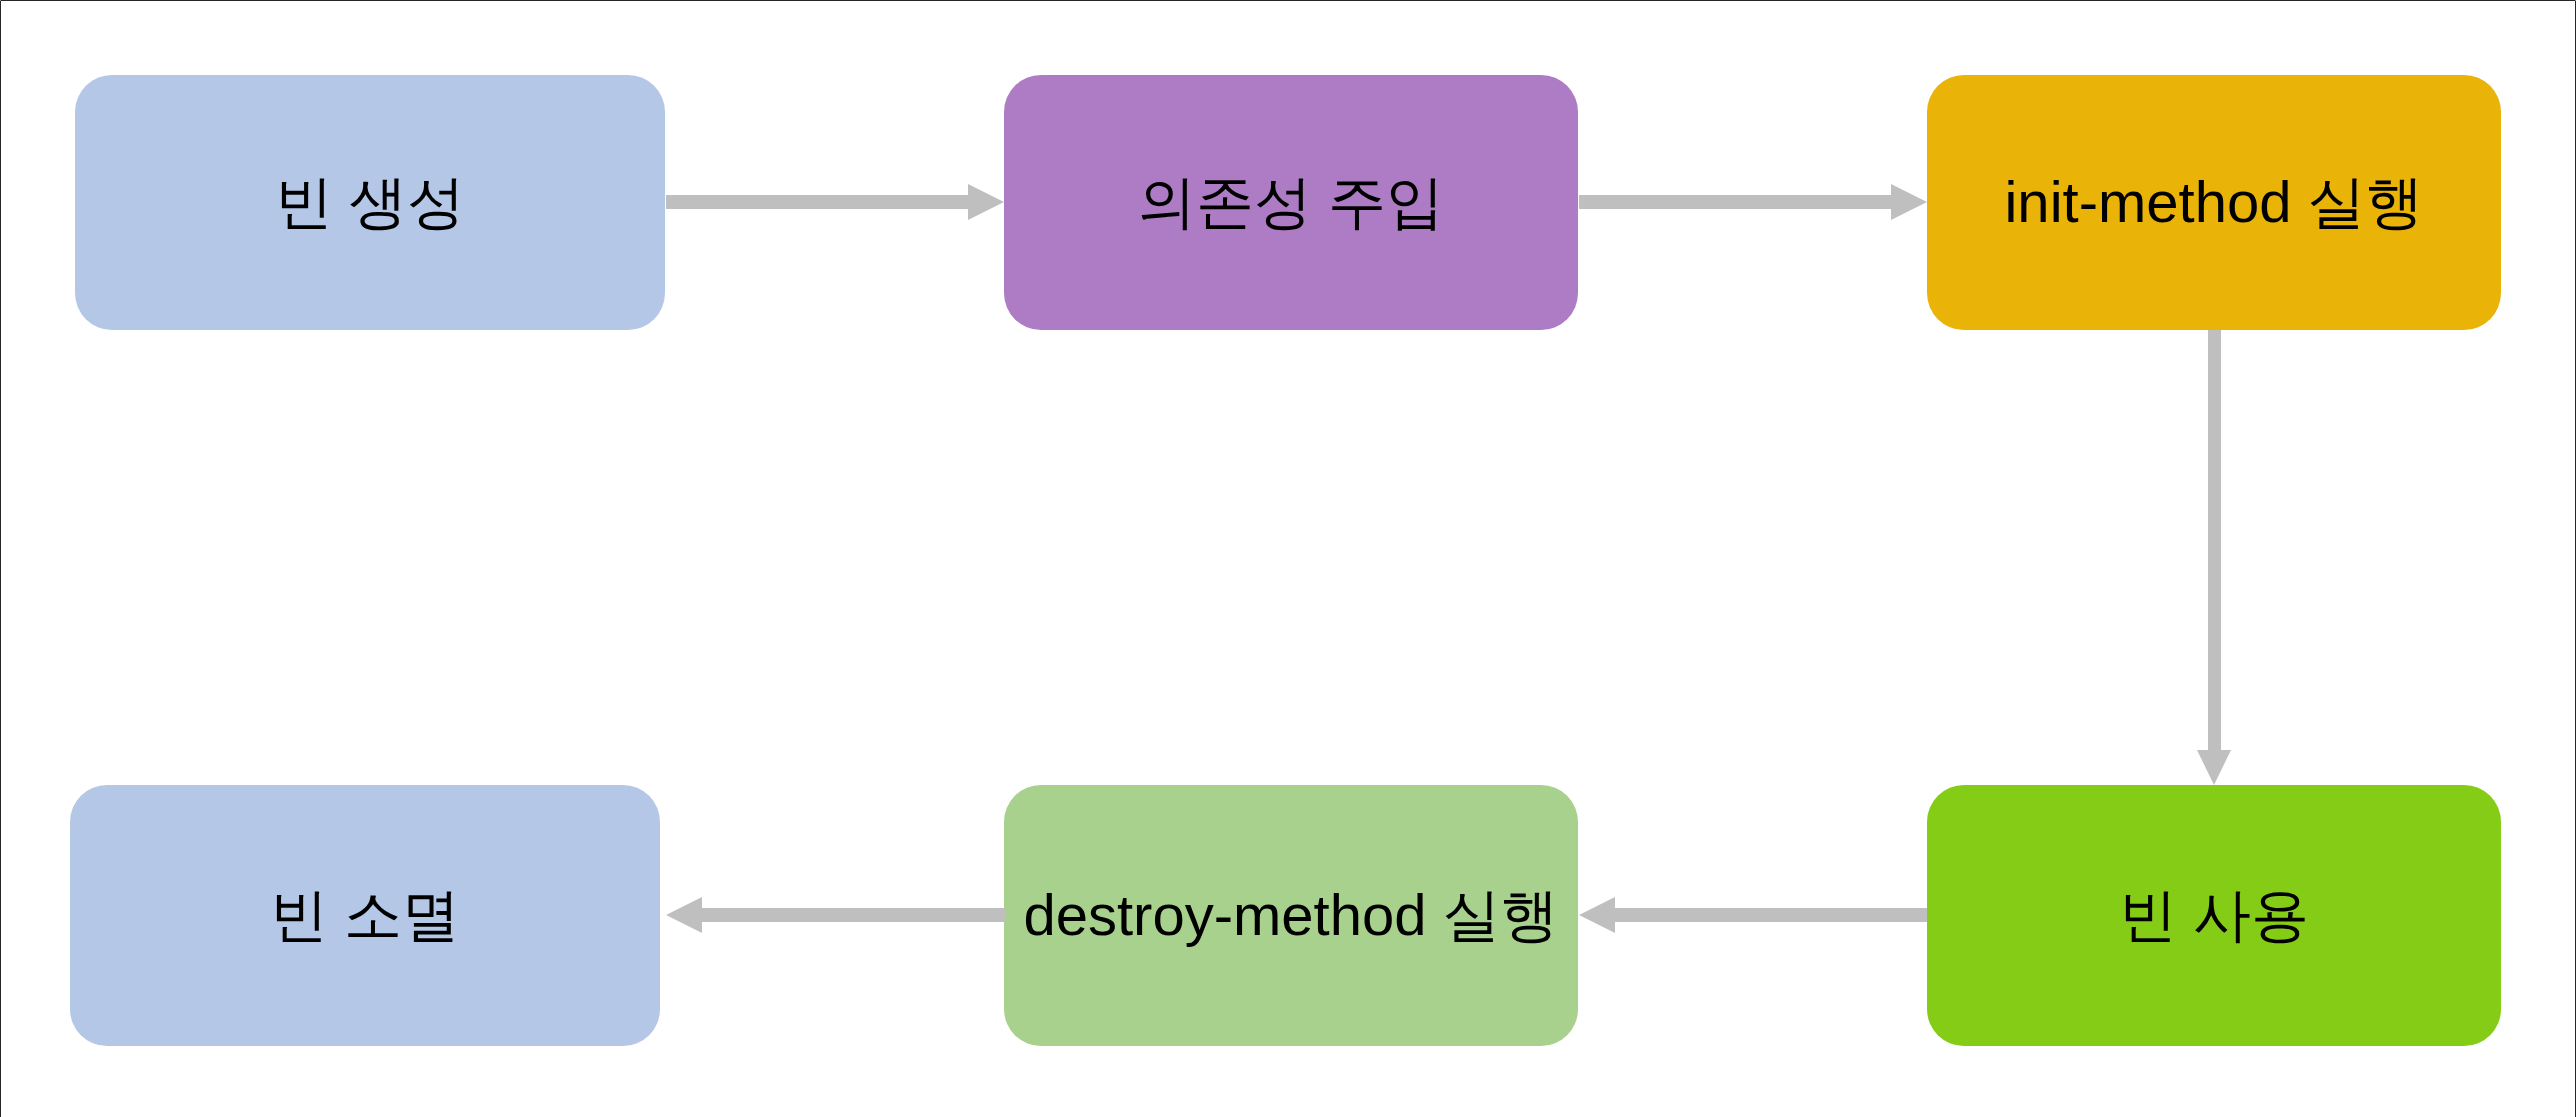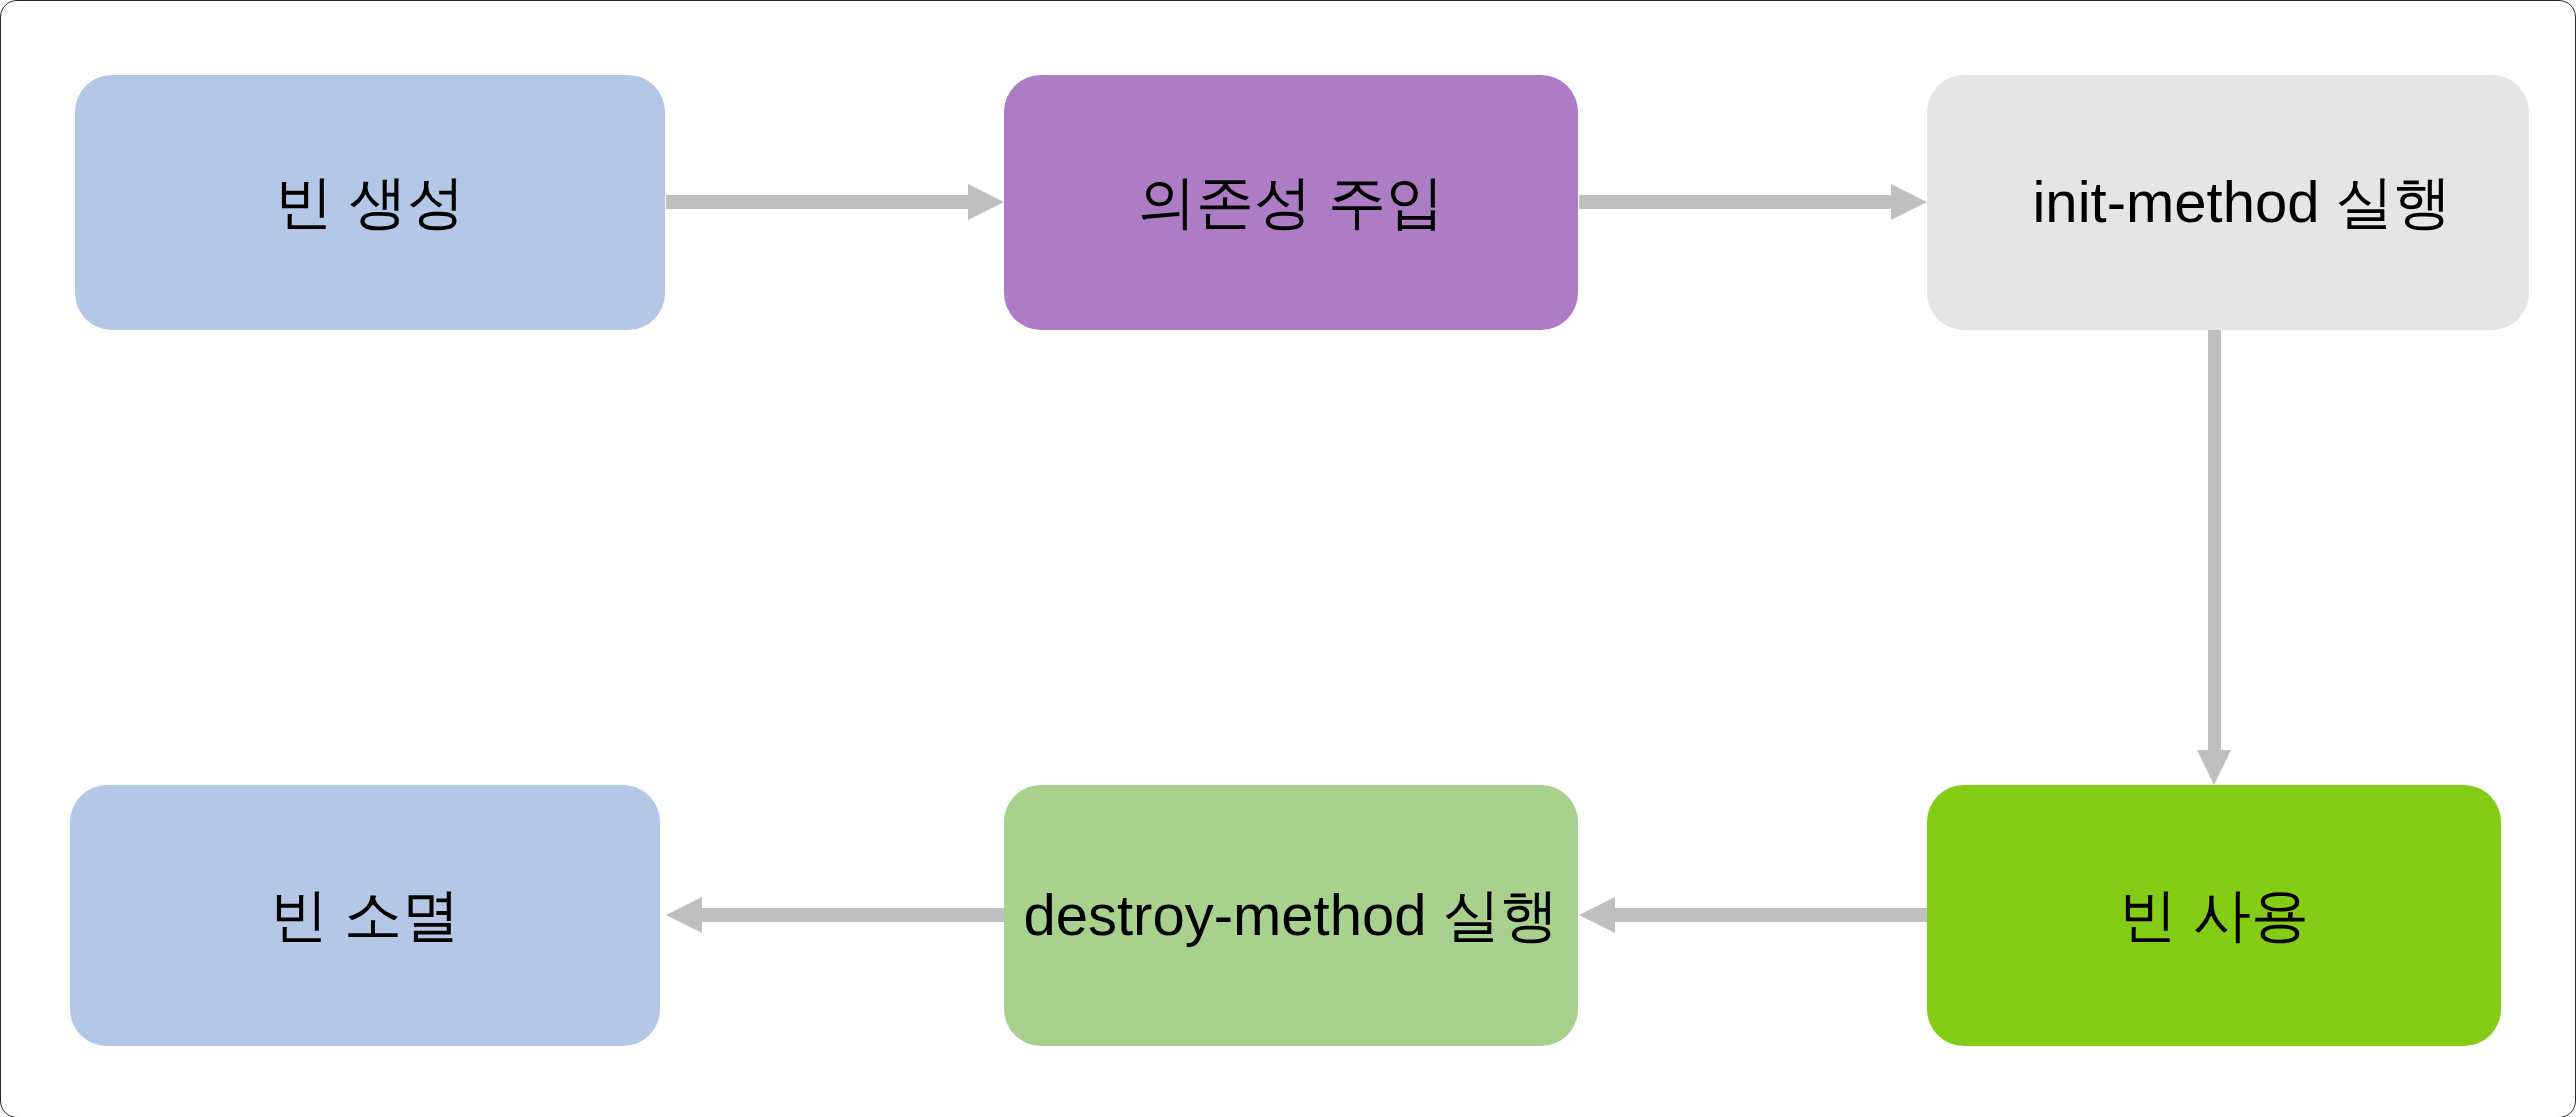--- a/index.html
+++ b/index.html
@@ -8,21 +8,21 @@
     background: #ffffff;
     font-family: "Liberation Sans", "DejaVu Sans", sans-serif;
   }
   .canvas {
     position: relative;
     width: 2576px;
     height: 1118px;
     box-sizing: border-box;
     background: var(--canvas-bg, #ffffff);
     border: 1.9px solid var(--frame-color, #262626);
-    border-radius: 17px;
+    border-radius: 1px;
     overflow: hidden;
   }
   .node {
     position: absolute;
     border-radius: 37px;
     display: flex;
     align-items: center;
     justify-content: center;
   }
   .node-label {
@@ -88,21 +88,21 @@
 <div class="canvas">
 
   <div class="node node-1" style="background-color: rgb(180, 199, 231);">
     <span class="node-label">빈 생성</span>
   </div>
 
   <div class="node node-2" style="background-color: rgb(174, 124, 196);">
     <span class="node-label">의존성 주입</span>
   </div>
 
-  <div class="node node-3" style="background-color: #e5e5e5; padding-left: 28px;">
+  <div class="node node-3" style="background-color: #eab308;">
     <span class="node-label">init-method 실행</span>
   </div>
 
   <div class="node node-4" style="background-color: rgb(180, 199, 231);">
     <span class="node-label">빈 소멸</span>
   </div>
 
   <div class="node node-5" style="background-color: rgb(169, 209, 142);">
     <span class="node-label">destroy-method 실행</span>
   </div>

